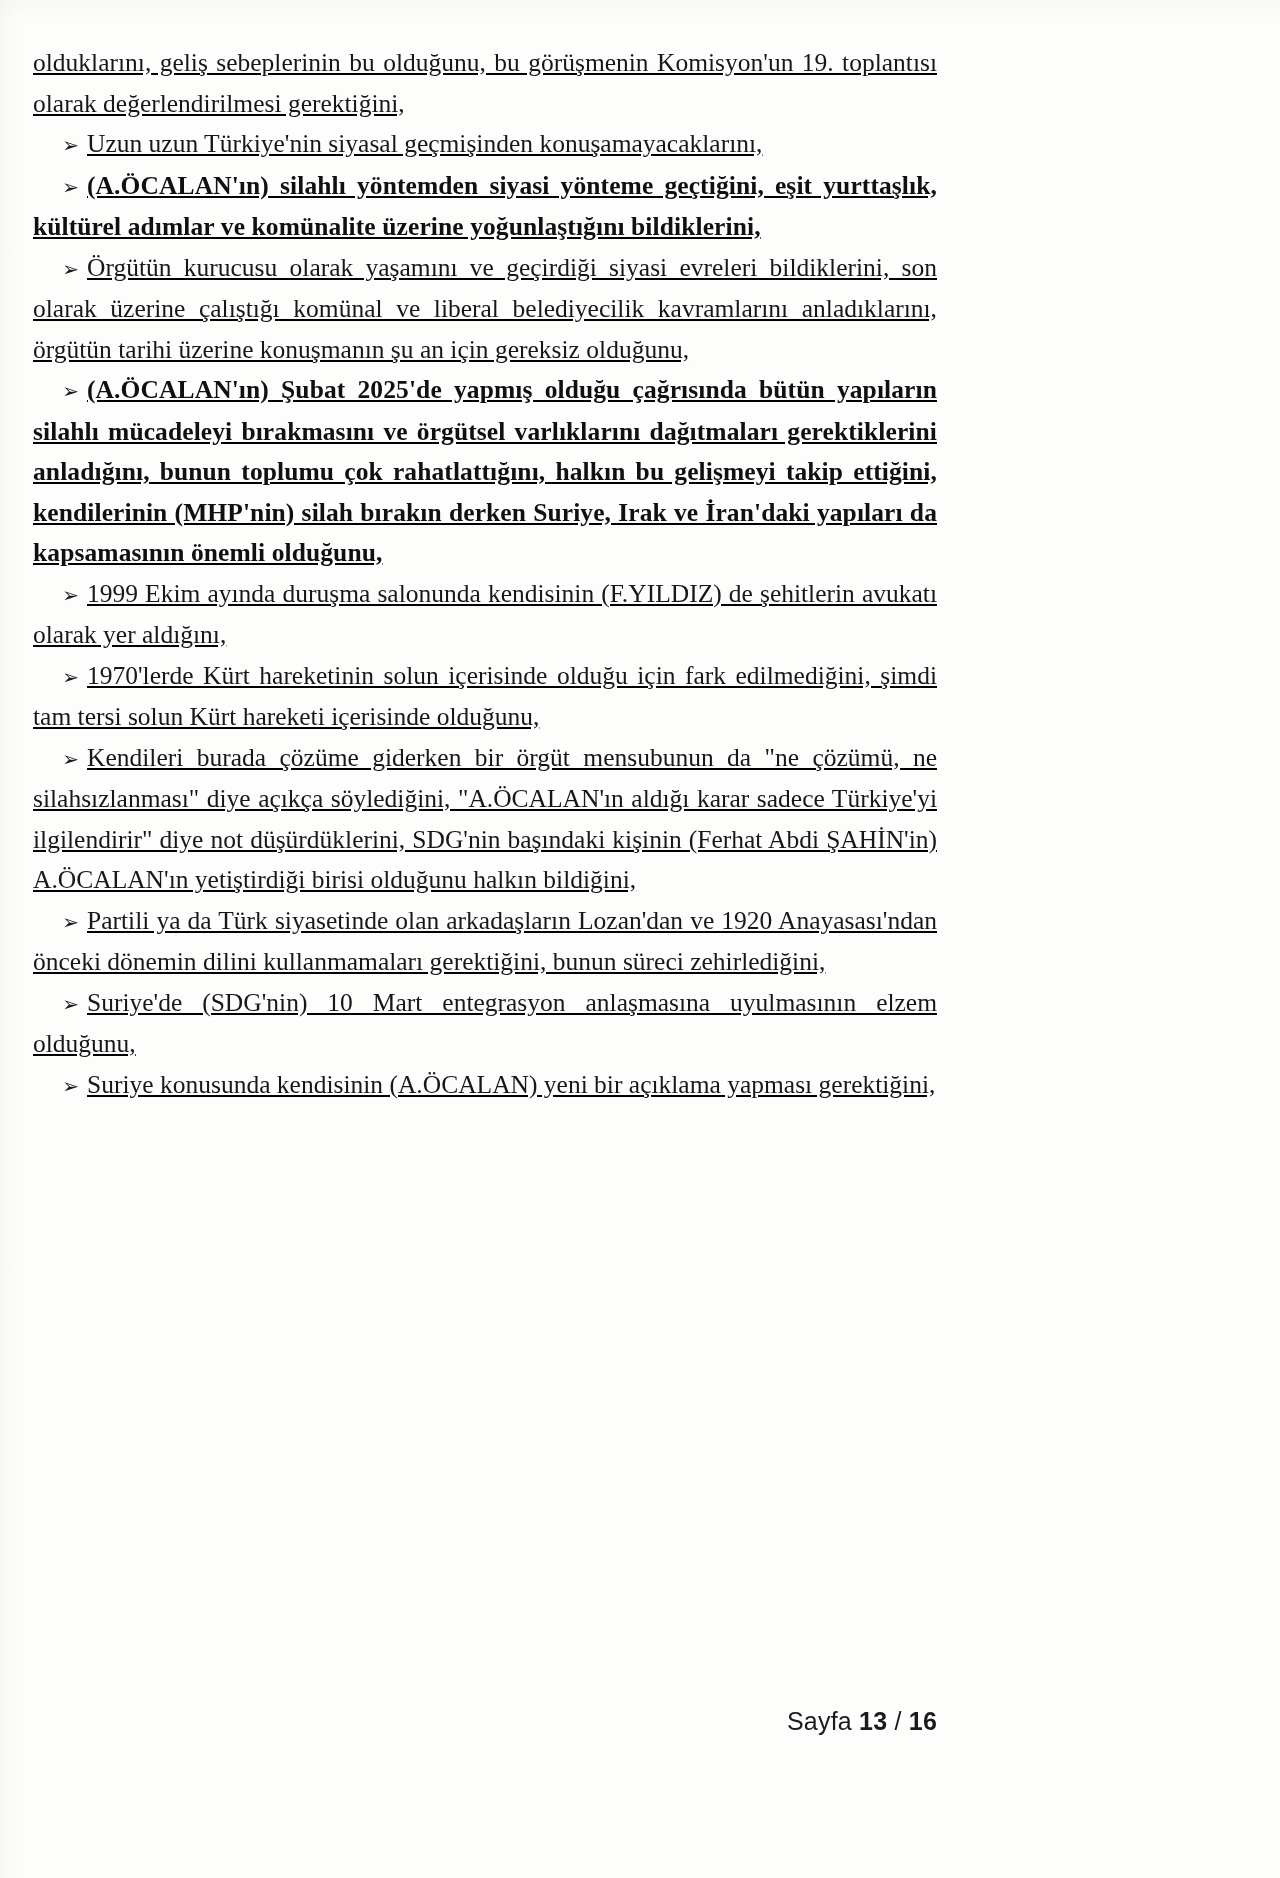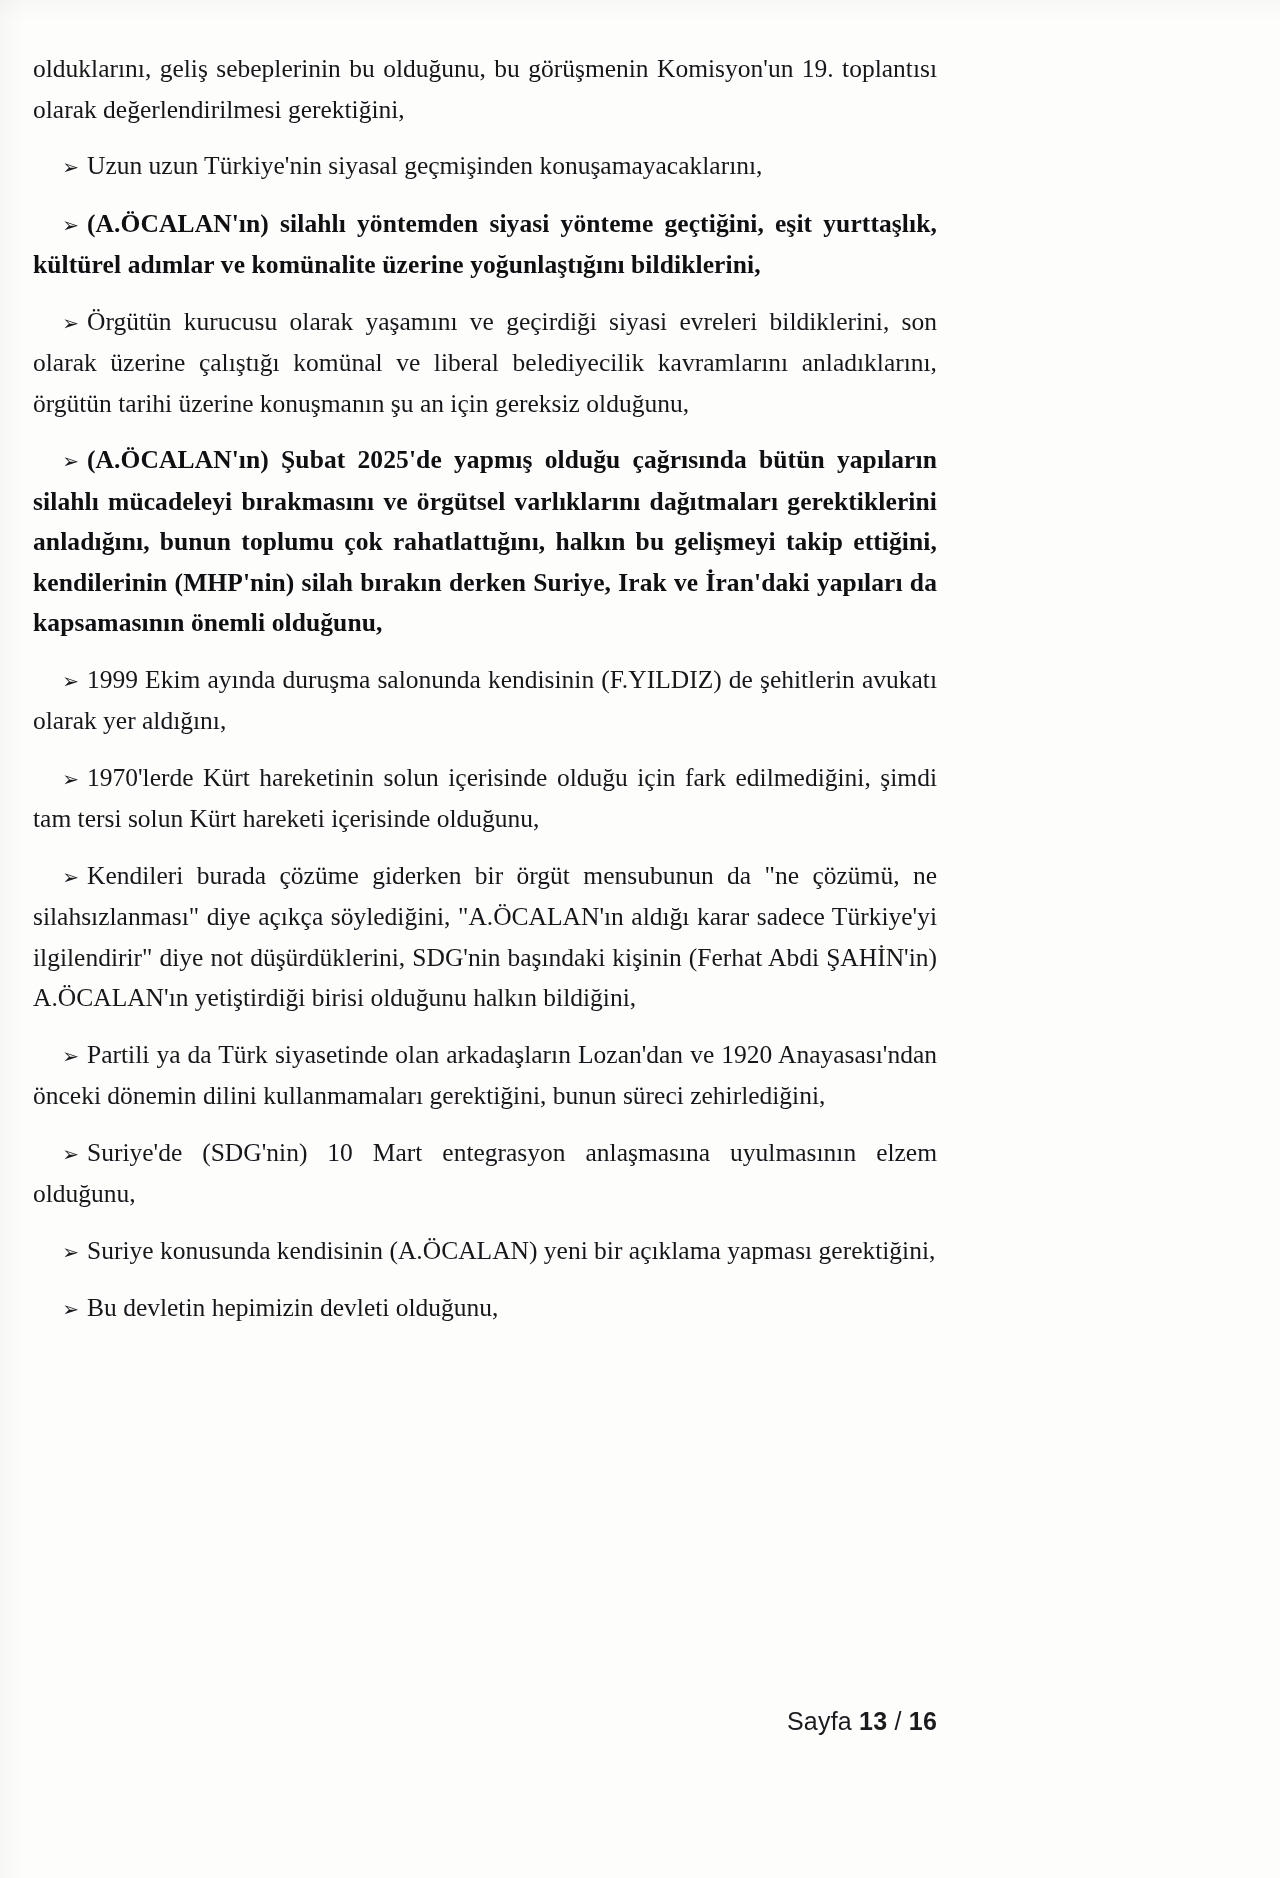--- a/index.html
+++ b/index.html
@@ -16,22 +16,23 @@
     box-sizing: border-box;
     overflow: hidden;
     
     background-image:
       linear-gradient(to right, rgba(0,0,0,0.022) 0px, rgba(0,0,0,0) 26px),
       linear-gradient(to bottom, rgba(0,0,0,0.018) 0px, rgba(0,0,0,0) 22px);
   }
   .content {
     position: absolute;
     left: 33px;
-    top: 49px;
+    top: 43px;
     width: 904px;
+    text-decoration: underline;
   }
   p {
     margin: 0;
     font-family: "Liberation Serif", "DejaVu Serif", serif;
     font-size: 25.5px;
     line-height: 40.5px;
     color: #17171a;
     text-align: justify;
     text-justify: inter-word;
     -webkit-font-smoothing: none;
@@ -42,21 +43,20 @@
     letter-spacing: 0.1px;
   }
   
   p.cont {
     text-indent: 0;
   }
   
   p.bullet {
     padding-left: 0;
     text-indent: 0;
-    margin-top: 16px;
   }
   p.bullet .marker {
     display: inline-block;
     width: 46px;
     text-align: right;
     padding-right: 8px;
     font-family: "DejaVu Sans", sans-serif;
     font-size: 20px;
     font-weight: normal;
     line-height: 40.5px;
@@ -127,23 +127,20 @@
 
 
     <p class="bullet">
       <span class="marker">➢</span><span>Suriye'de (SDG'nin) 10 Mart entegrasyon anlaşmasına uyulmasının elzem olduğunu,</span>
     </p>
 
     <p class="bullet">
       <span class="marker">➢</span><span>Suriye konusunda kendisinin (A.ÖCALAN) yeni bir açıklama yapması gerektiğini,</span>
     </p>
 
-    <p class="bullet">
-      <span class="marker">➢</span><span>Bu devletin hepimizin devleti olduğunu,</span>
-    </p>
 
 
   </div>
 
   <div class="footer">
     <span>Sayfa</span>
     <span class="pg">13</span>
     <span>/</span>
     <span class="pg">16</span>
   </div>

